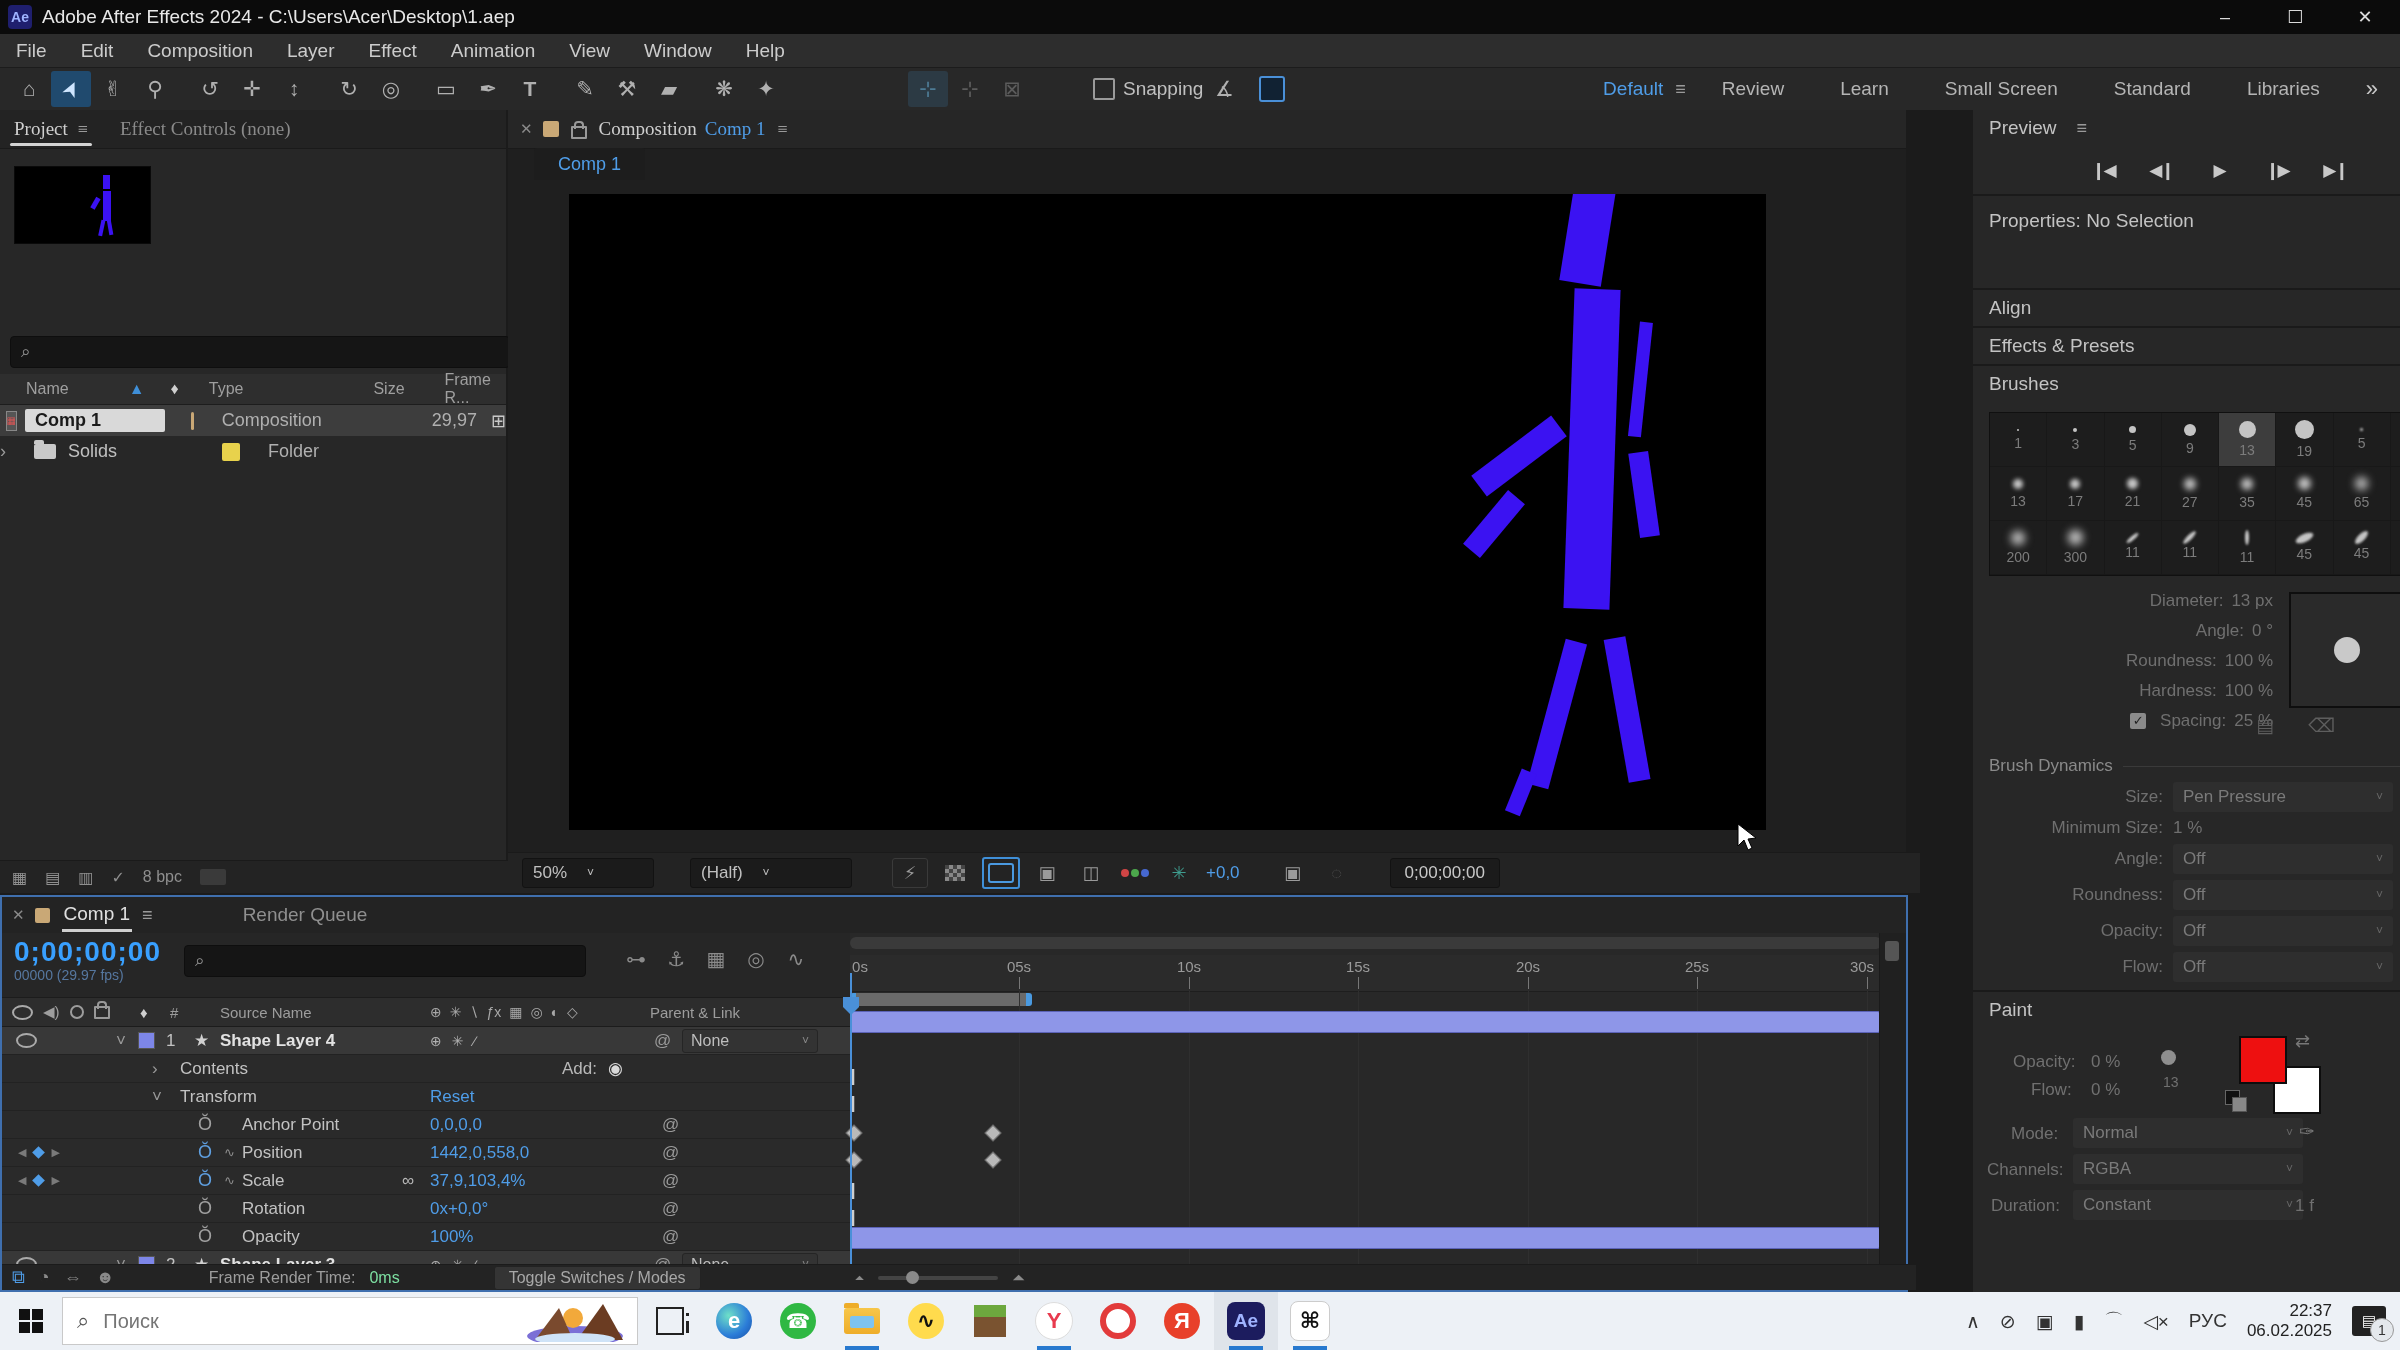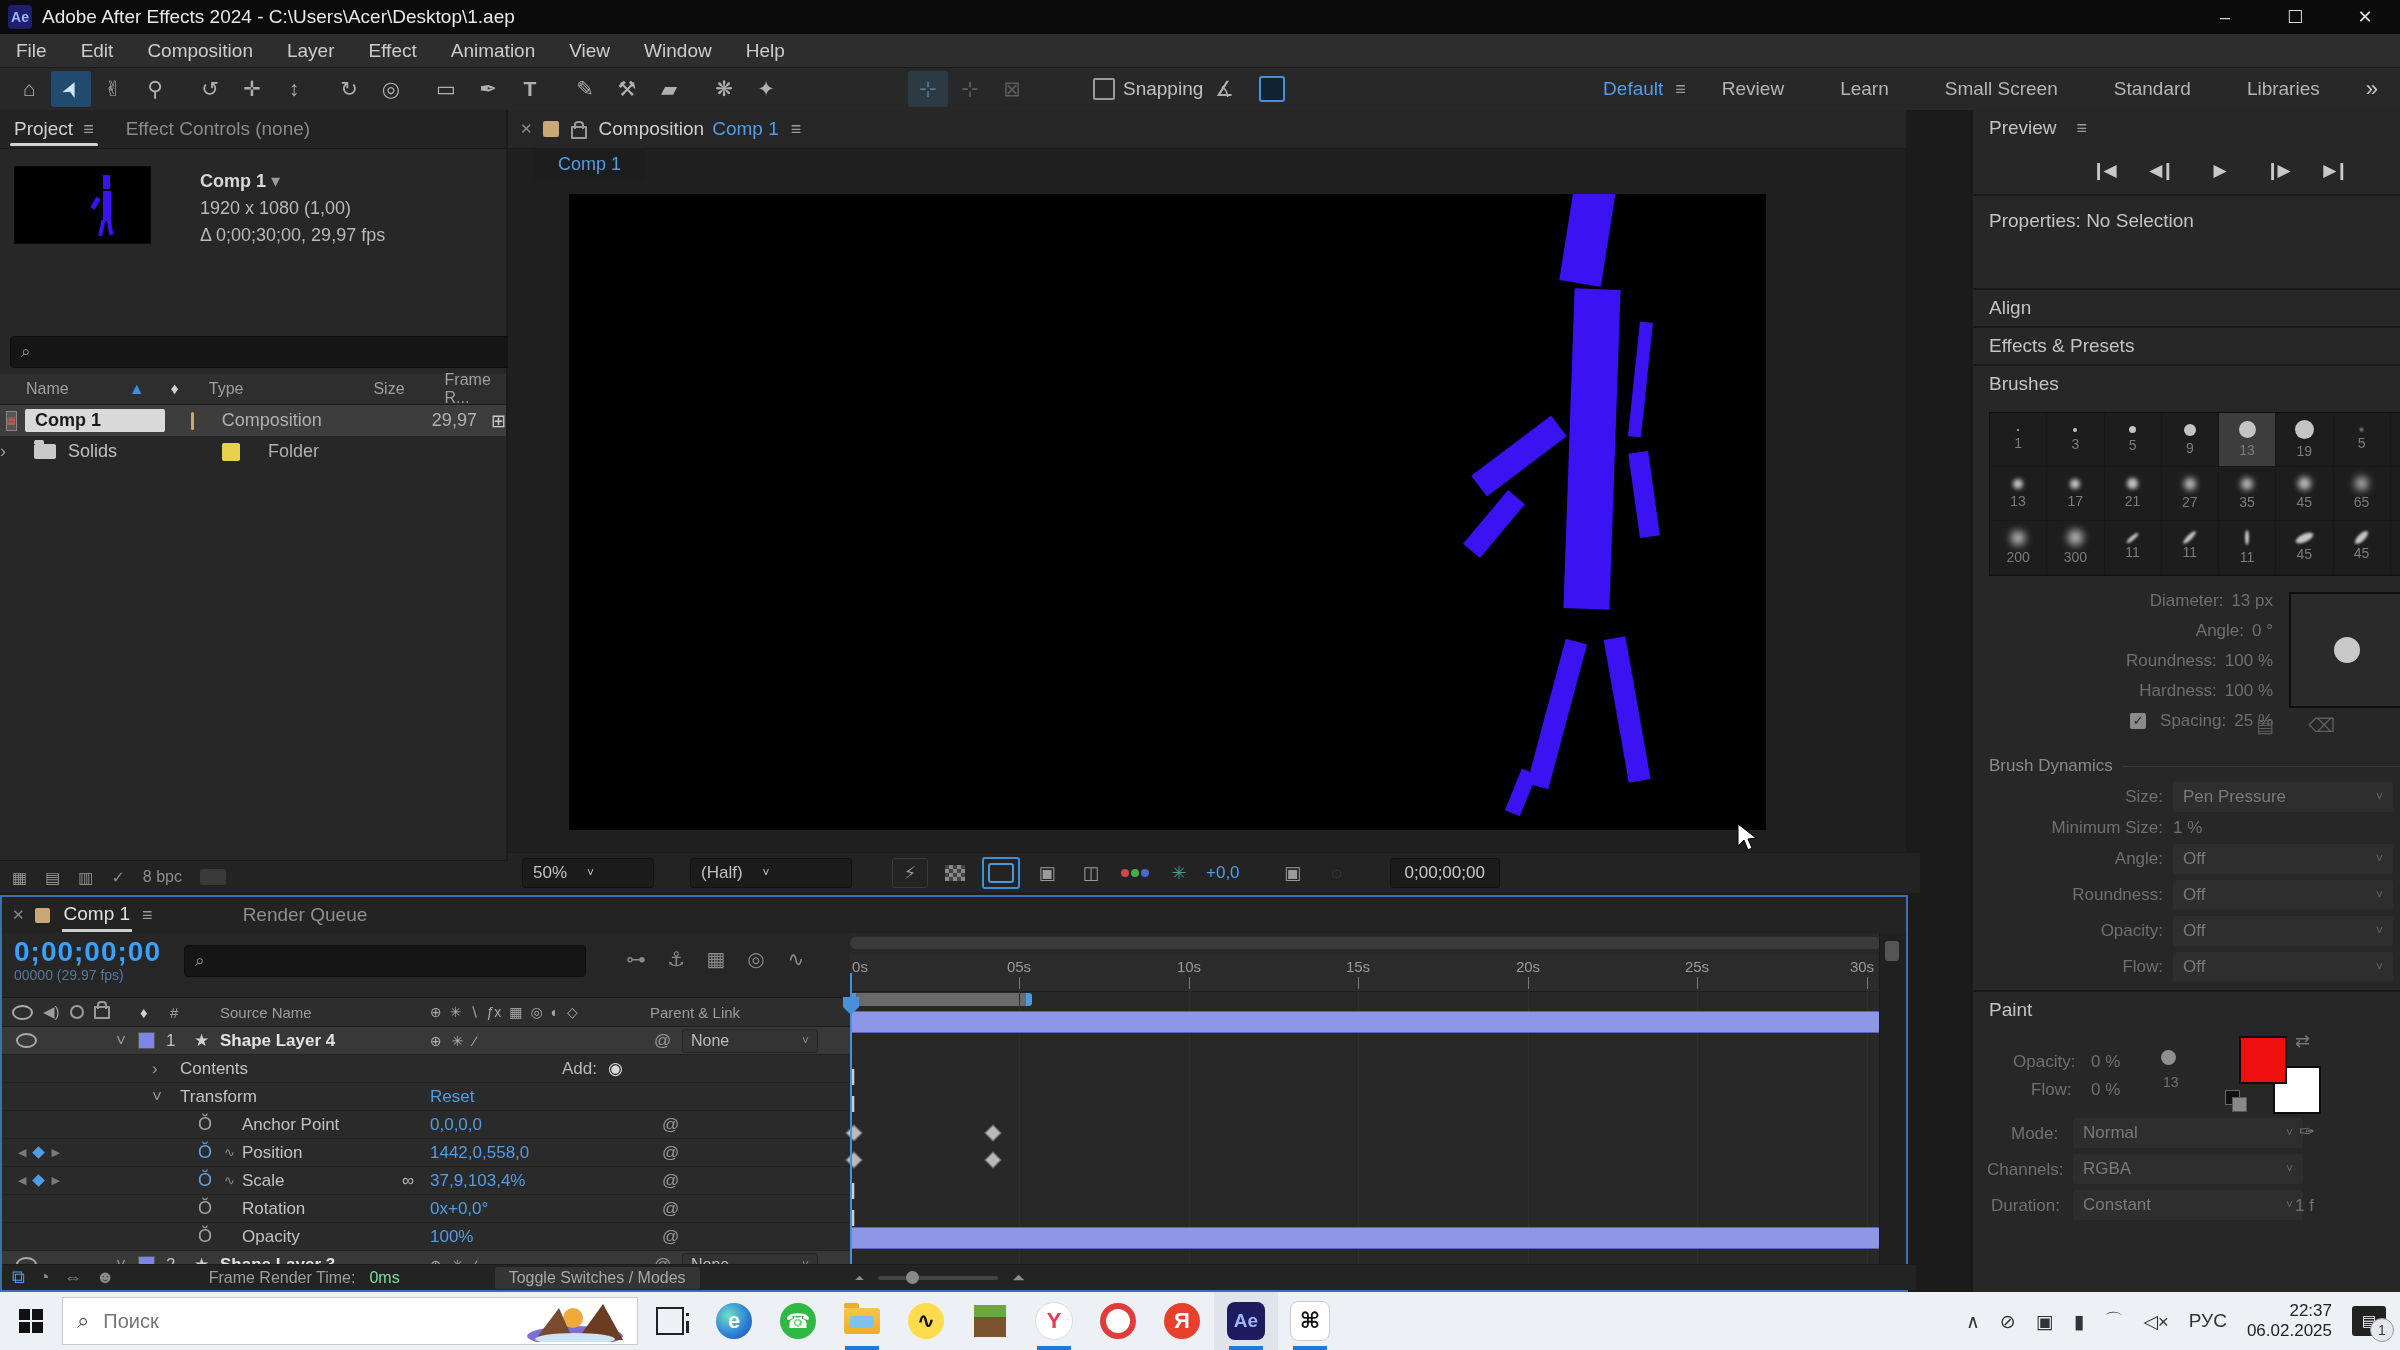--- a/index.html
+++ b/index.html
@@ -28,21 +28,21 @@
   .snap-label{color:#c0c0c0;font-size:19px;}
   .fancy-box{width:22px;height:22px;border:2px solid #4a90d8;border-radius:3px;background:#123;margin-left:14px;}
   .ws-wrap{margin-left:auto;display:flex;align-items:center;gap:0;padding-right:30px;}
   .ws{padding:0 28px;font-size:19px;color:#b5b5b5;}
   .ws.active{color:#4f9de8;}
   .ws-menu{color:#9a9a9a;font-size:18px;margin-left:-16px;margin-right:8px;}
   .ws-overflow{color:#c8c8c8;font-size:22px;padding-left:18px;}
   
   .maincols{left:0;top:110px;width:2400px;height:1182px;background:#1b1b1b;}
   .panel{background:#272727;position:absolute;}
-  .ptabs{height:38px;display:flex;align-items:center;background:#232323;border-bottom:1px solid #1a1a1a;}
+  .ptabs{height:38px;display:flex;align-items:center;background:#232323;border-bottom:1px solid #1a1a1a;font-family:Liberation Serif, serif;}
   .ptab{padding:0 14px;height:100%;display:flex;align-items:center;gap:10px;font-size:19px;color:#cfcfcf;position:relative;}
   .ptab .underline{position:absolute;left:10px;right:10px;bottom:2px;height:3px;background:#d3d3d3;border-radius:2px;}
   .ptab-dim{color:#8a8a8a;padding:0 18px;font-size:19px;}
   .hamb{color:#9a9a9a;font-size:18px;}
   
   .thumb{width:135px;height:76px;background:#000;border:1px solid #0a0a0a;}
   .projinfo{font-size:18px;color:#b9b9b9;line-height:27px;}
   .projinfo .compname{color:#d8d8d8;font-weight:bold;}
   .searchbox{background:#151515;border:1px solid #0e0e0e;border-radius:4px;height:30px;display:flex;align-items:center;padding:0 10px;color:#8a8a8a;}
   .searchbox input{background:transparent;border:none;outline:none;color:#cccccc;font-size:17px;width:100%;}
@@ -236,26 +236,20 @@
           <g fill="#3b12f2">
             <rect x="88" y="8" width="7" height="14"></rect>
             <rect x="88" y="24" width="8" height="30"></rect>
             <rect x="78" y="30" width="5" height="12" transform="rotate(30 80 36)"></rect>
             <rect x="85" y="53" width="4" height="16" transform="rotate(12 87 60)"></rect>
             <rect x="93" y="53" width="4" height="15" transform="rotate(-10 95 60)"></rect>
           </g>
         </svg>
     </div>
   </div>
-  <div class="abs projinfo" style="left:200px;top:58px;">
-    <div><span class="compname">Comp 1</span>
-         <span style="color:#9a9a9a;">▾</span></div>
-    <div>1920 x 1080 (1,00)</div>
-    <div>Δ 0;00;30;00, 29,97 fps</div>
-  </div>
   <div class="abs searchbox" style="left:10px;top:226px;width:478px;">
     <span class="mag">⌕</span>
     <input style="">
   </div>
   <div class="abs" style="left:0;top:264px;width:506px;">
     <div class="tblhead">
       <span style="width:32px;"></span>
       <span>Name</span>
       <span style="color:#3f8fd8;margin-left:60px;">▲</span>
       <span style="margin-left:26px;color:#cfcfcf;">♦</span>

